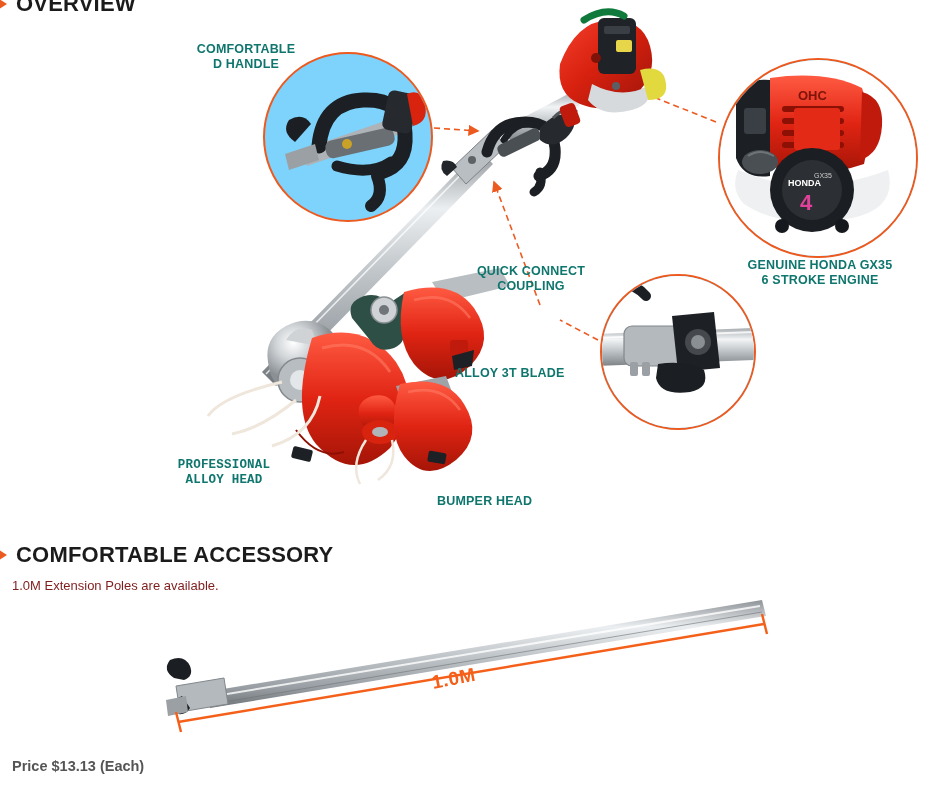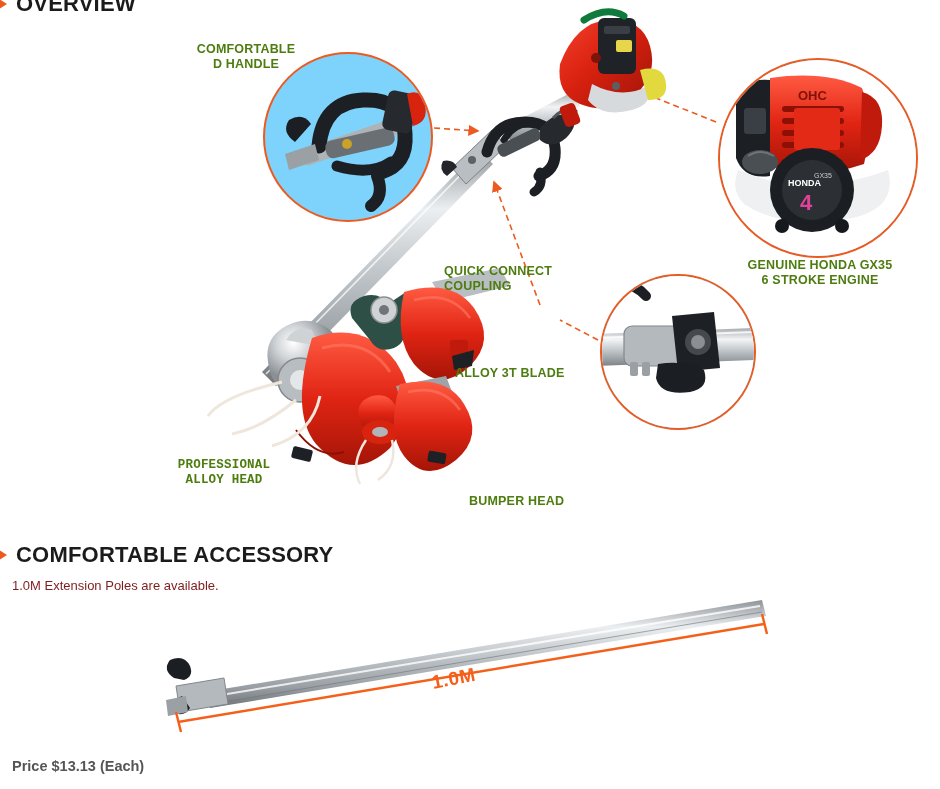--- a/index.html
+++ b/index.html
@@ -50,36 +50,36 @@
     position: absolute;
     left: 12px; top: 758px;
     font-size: 14.5px;
     font-weight: bold;
     color: #555;
   }
 
   
   .label {
     position: absolute;
-    color: #4d7c0f;
+    color: #0f766e;
     font-weight: bold;
     font-size: 12.5px;
     line-height: 15px;
     letter-spacing: .2px;
     white-space: pre-line;
   }
   .label.ctr { text-align: center; }
-  .label.rgt { text-align: left; }
+  .label.rgt { text-align: center; }
 
   #lb-dhandle  { left: 174px; top: 42px;  width: 144px; }
   #lb-honda    { left: 724px; top: 258px; width: 192px; }
   #lb-coupling { left: 444px; top: 264px; width: 174px; }
   #lb-alloy    { left: 148px; top: 458px; width: 152px; font-family: Liberation Mono, monospace; }
   #lb-blade    { left: 455px; top: 366px; width: 130px; }
-  #lb-bumper   { left: 436px; top: 494px; width: 130px; padding-left: 33px; }
+  #lb-bumper   { left: 404px; top: 494px; width: 130px; padding-left: 33px; }
 
   
   .circle {
     position: absolute;
     border: 2px solid #ED5A1F;
     border-radius: 50%;
     background: #7dd3fc;
     overflow: hidden;
   }
   #circ-dhandle  { left: 263px; top: 52px;  width: 166px; height: 166px; }

